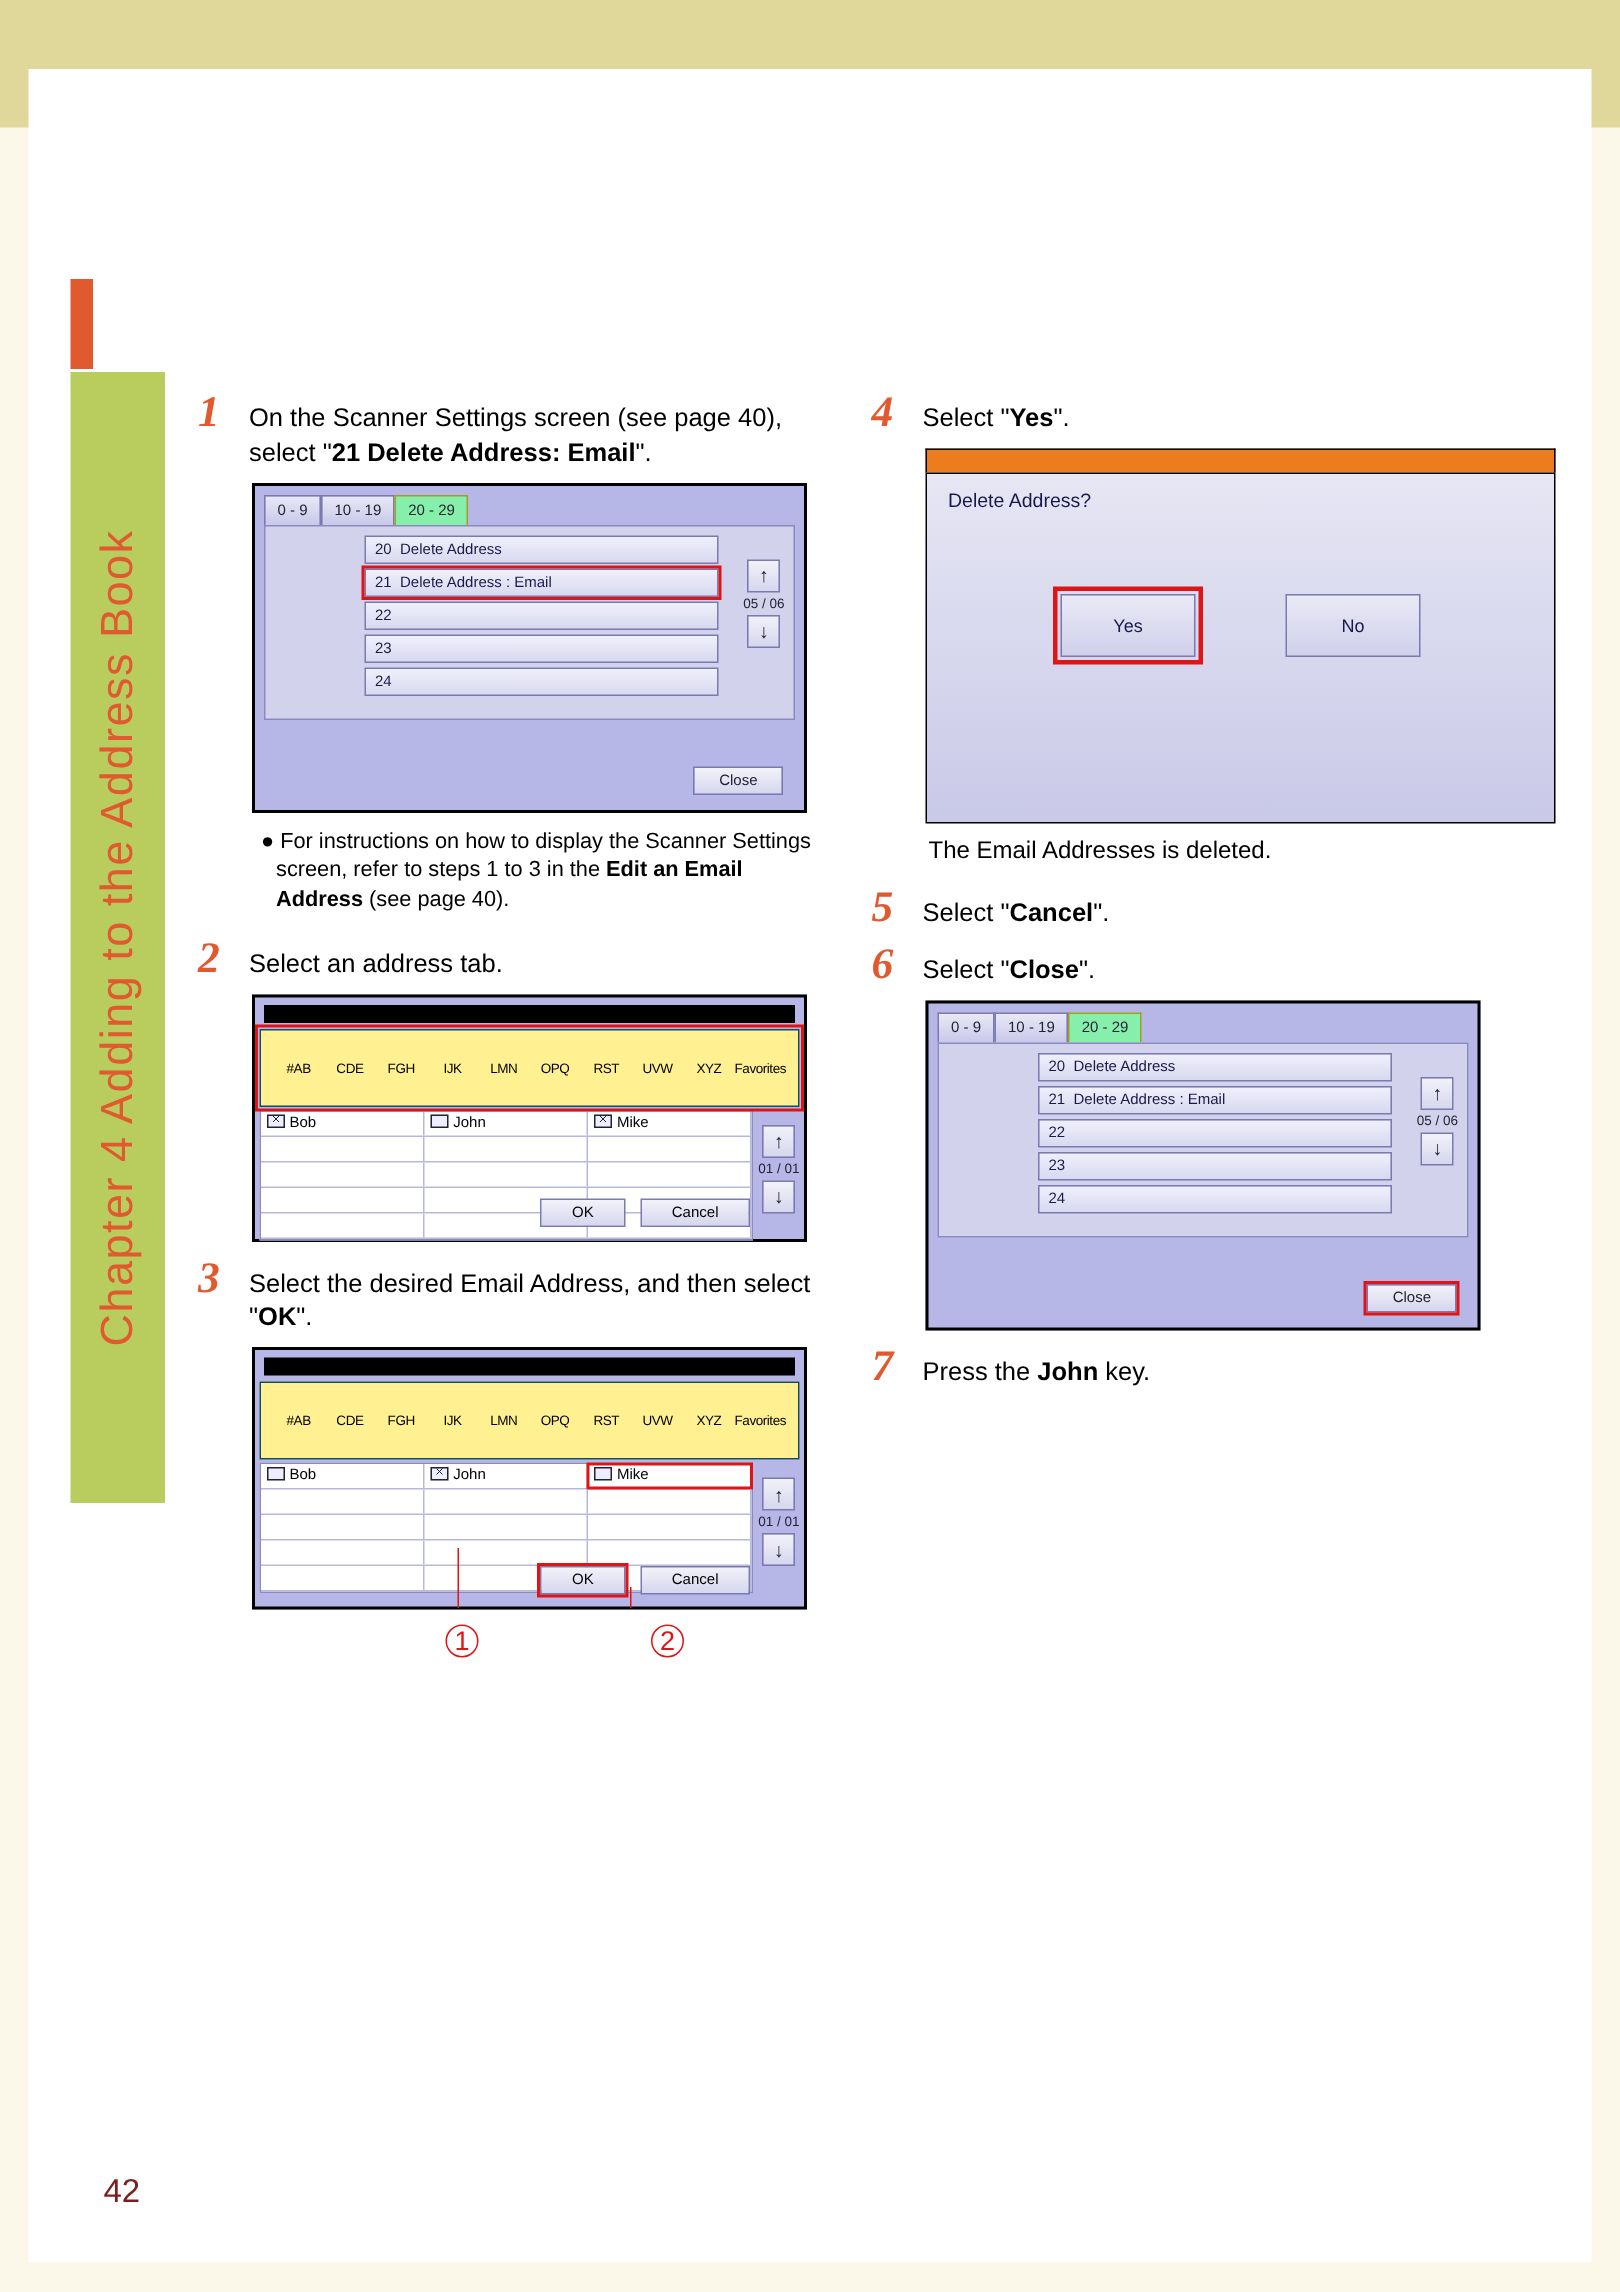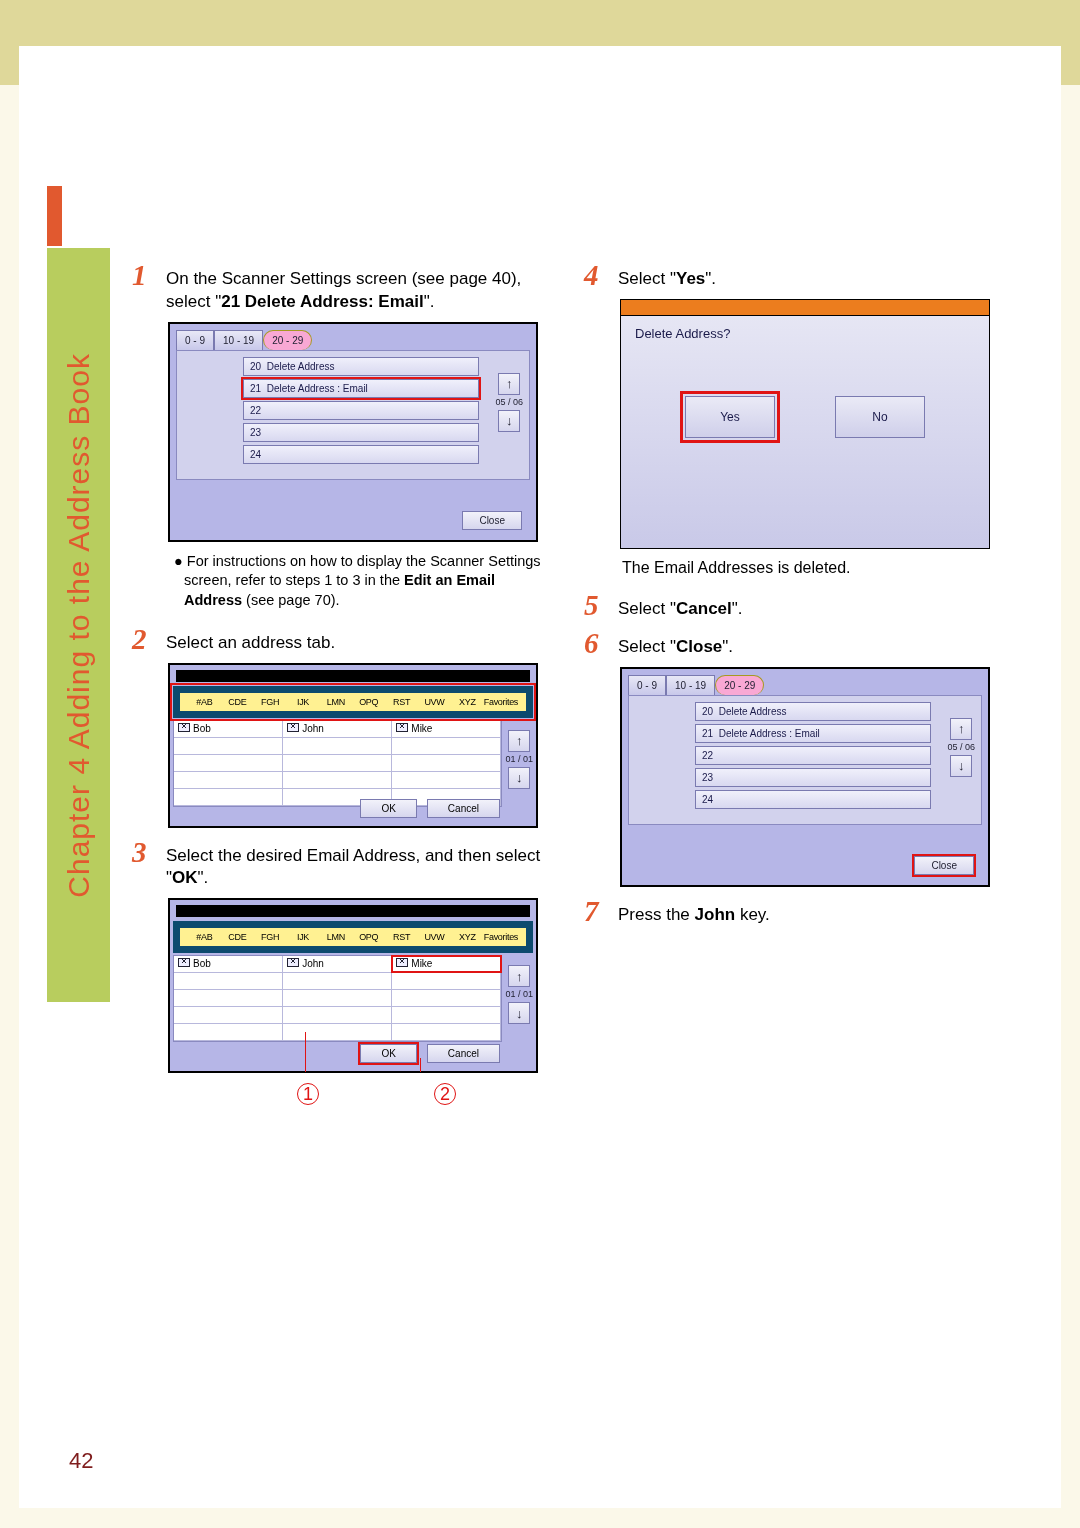--- a/index.html
+++ b/index.html
@@ -126,23 +126,22 @@
   .tab {
     padding: 4px 8px;
     font-size: 10px;
     background: linear-gradient(#e8e8f6,#c8c8ea);
     border: 1px solid #7a7ab0;
     border-bottom: none;
     color: #223;
     text-align: right;
   }
   .tab.active {
-    background: #f9a8d4;
+    background: #86efac;
     border-color: #a69a22;
-    border-radius: 10px;
   }
   .panel-body {
     background: #d2d2ed;
     margin: 0 6px 6px 6px;
     border: 1px solid #8a8ac0;
     padding: 6px 6px 6px 6px;
     min-height: 130px;
     position: relative;
   }
   .menu-list { margin-left: 60px; width: 236px; }
@@ -173,22 +172,22 @@
     background: linear-gradient(#f2f2fa,#d6d6ee);
     border: 1px solid #7a7ab0;
     padding: 3px 16px;
     font-size: 10px;
     color: #223;
   }
   .close-btn.hl { outline: 2px solid #e01414; }
 
   .addr-header {
     background: #fff192;
-    padding: 4px 8px;
-    border: 7px solid #0c4a6e;
+    padding: 20px 8px;
+    border: 1px solid #0c4a6e;
     font-size: 9px;
     letter-spacing: -0.3px;
     display: flex;
   }
   .addr-header span { flex: 1; text-align: center; display: inline-block; }
   .addr-header.hl { outline: 2px solid #e01414; outline-offset: 1px;}
   .addr-grid {
     background: #fff;
     border: 1px solid #8a8ac0;
     margin-top: 2px;
@@ -229,21 +228,21 @@
     justify-content: center;
   }
   .callout-line {
     position: absolute;
     background: #e01414;
     width: 1px;
   }
 
   .dialog-frame {
     margin: 6px 0 10px 36px;
-    width: 370px;
+    width: 420px;
   }
   .dialog-title { background: #ec7d1e; height: 16px; border: 1px solid #000; border-bottom: none; }
   .dialog-body {
     border: 1px solid #000;
     background: linear-gradient(#e6e6f4, #c9c9e8);
     padding: 10px 14px 18px 14px;
     height: 234px;
     position: relative;
   }
   .dialog-q { font-size: 13px; color: #1a1a4a; margin-bottom: 55px; }
@@ -308,21 +307,21 @@
             <div class="scroll-btn">↑</div>
             <div class="scroll-count">05 / 06</div>
             <div class="scroll-btn">↓</div>
           </div>
         </div>
         <div class="close-btn">Close</div>
       </div>
 
       <div class="note">
         <span>●</span>
-        <span>For instructions on how to display the Scanner Settings screen, refer to steps 1 to 3 in the </span><b>Edit an Email Address</b><span> (see page 70).</span>
+        <span>For instructions on how to display the Scanner Settings screen, refer to steps 1 to 3 in the </span><b>Edit an Email Address</b><span> (see page 40).</span>
       </div>
 
       <div class="step">
         <div class="step-num">2</div>
         <div class="step-body">Select an address tab.</div>
       </div>
 
       <div class="screenshot s2">
         <div class="black-bar"></div>
         <div style="padding:4px 3px;">

